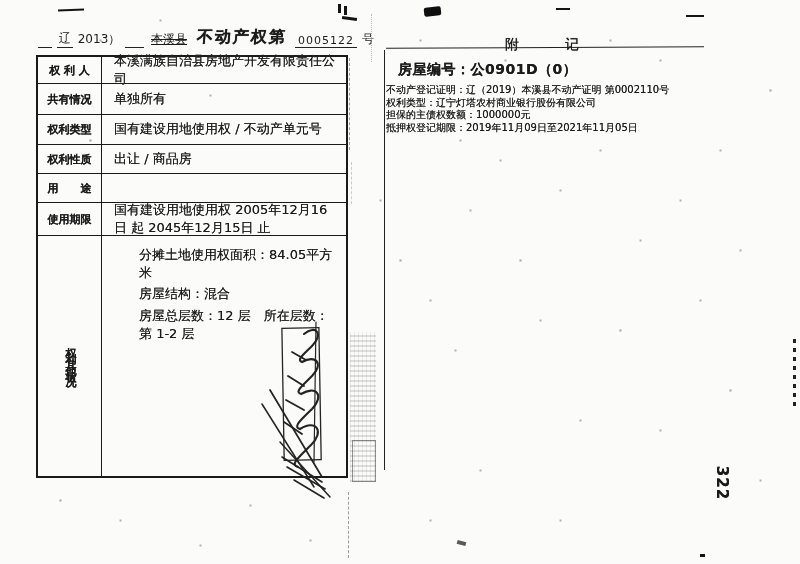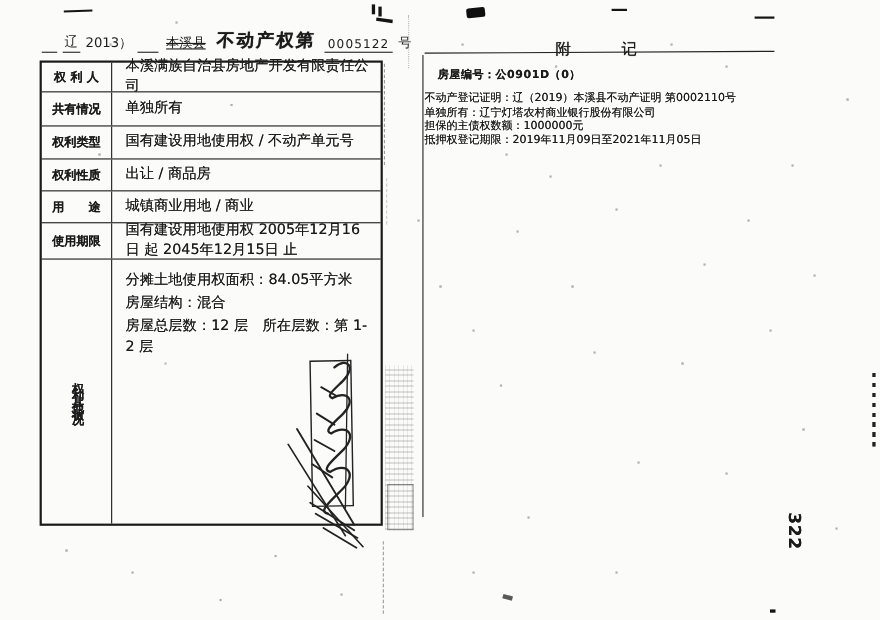--- a/index.html
+++ b/index.html
@@ -29,21 +29,21 @@
   }
   .hl-certno{border-bottom:1.6px solid #222;letter-spacing:1px;font-size:11px;padding:0 3px;}
 
   
   .cert-table{
     position:absolute;left:36px;top:55px;width:312px;height:423px;
     border:2px solid #1a1a1a;box-sizing:border-box;
     display:flex;flex-direction:column;background:transparent;
   }
   .trow{display:flex;border-bottom:1.5px solid #1a1a1a;box-sizing:border-box;flex:0 0 auto;}
-  .trow:last-child{border-bottom:none;flex:1 1 auto;}
+  .trow:last-child{border-bottom:none;flex:1 1 auto;gap:25px;}
   .tlabel{
     flex:0 0 64px;width:64px;border-right:1.5px solid #1a1a1a;box-sizing:border-box;
     display:flex;align-items:center;justify-content:center;
     font-size:11px;font-weight:600;text-align:right;
     text-shadow:0 0 .5px #333;padding:0 2px;
   }
   .tvalue{
     flex:1;display:flex;align-items:center;
     padding:2px 6px 2px 12px;font-size:13px;line-height:1.4;
     text-shadow:0 0 .5px #444;
@@ -59,21 +59,21 @@
   }
 
   
   .appendix-title{
     position:absolute;left:384px;top:36px;width:322px;text-align:center;
     font-size:14px;font-weight:normal;letter-spacing:6px;text-shadow:0 0 .7px #222;
   }
   .title-rule{position:absolute;left:386px;top:47px;width:318px;border-top:1.6px solid #222;transform:rotate(-.3deg);}
   .appendix-border{position:absolute;left:384px;top:50px;height:420px;border-left:1.6px solid #242424;}
   .house-no{
-    position:absolute;left:398px;top:61px;font-size:10px;font-weight:600;
+    position:absolute;left:398px;top:61px;font-size:14px;font-weight:600;
     letter-spacing:.5px;text-shadow:0 0 .6px #333;
   }
   .appendix-para{
     position:absolute;left:386px;top:84px;width:322px;
     font-size:10px;line-height:12.5px;font-weight:500;
     text-shadow:0 0 .6px #3a3a3a;white-space:nowrap;
   }
 
   
   .page-num{
@@ -159,21 +159,20 @@
     <div class="trow" style="height:30px">
       <div class="tlabel">权利类型</div>
       <div class="tvalue">国有建设用地使用权 / 不动产单元号</div>
     </div>
     <div class="trow" style="height:29px">
       <div class="tlabel">权利性质</div>
       <div class="tvalue">出让 / 商品房</div>
     </div>
     <div class="trow" style="height:29px">
       <div class="tlabel">用　　途</div>
-      <div class="tvalue">城镇商业用地 / 商业</div>
     </div>
     <div class="trow" style="height:33px">
       <div class="tlabel">使用期限</div>
       <div class="tvalue">国有建设用地使用权 2005年12月16日 起 2045年12月15日 止</div>
     </div>
     <div class="trow tall">
       <div class="tlabel">权利其他状况</div>
       <div class="tvalue">
         <div>分摊土地使用权面积：84.05平方米</div>
         <div>房屋结构：混合</div>
@@ -181,21 +180,21 @@
       </div>
     </div>
   </div>
 
   <div class="appendix-title">附　　记</div>
   <div class="title-rule"></div>
   <div class="appendix-border"></div>
   <div class="house-no">房屋编号：公0901D（0）</div>
   <div class="appendix-para">
     <div>不动产登记证明：辽（2019）本溪县不动产证明 第0002110号</div>
-    <div>单独所有：辽宁灯塔农村商业银行股份有限公司</div>
+    <div>权利类型：辽宁灯塔农村商业银行股份有限公司</div>
     <div>担保的主债权数额：1000000元</div>
     <div>抵押权登记期限：2019年11月09日至2021年11月05日</div>
   </div>
 
   <div class="page-num">322</div>
 
   <svg class="signature-svg" width="150" height="215" viewBox="0 0 150 215">
     <g fill="none" stroke="#232323" stroke-linecap="round">
       <rect x="31" y="36" width="37" height="132" stroke-width="1.3" transform="rotate(-1 50 100)"></rect>
       <line x1="64" y1="30" x2="62" y2="170" stroke-width="1.2"></line>

